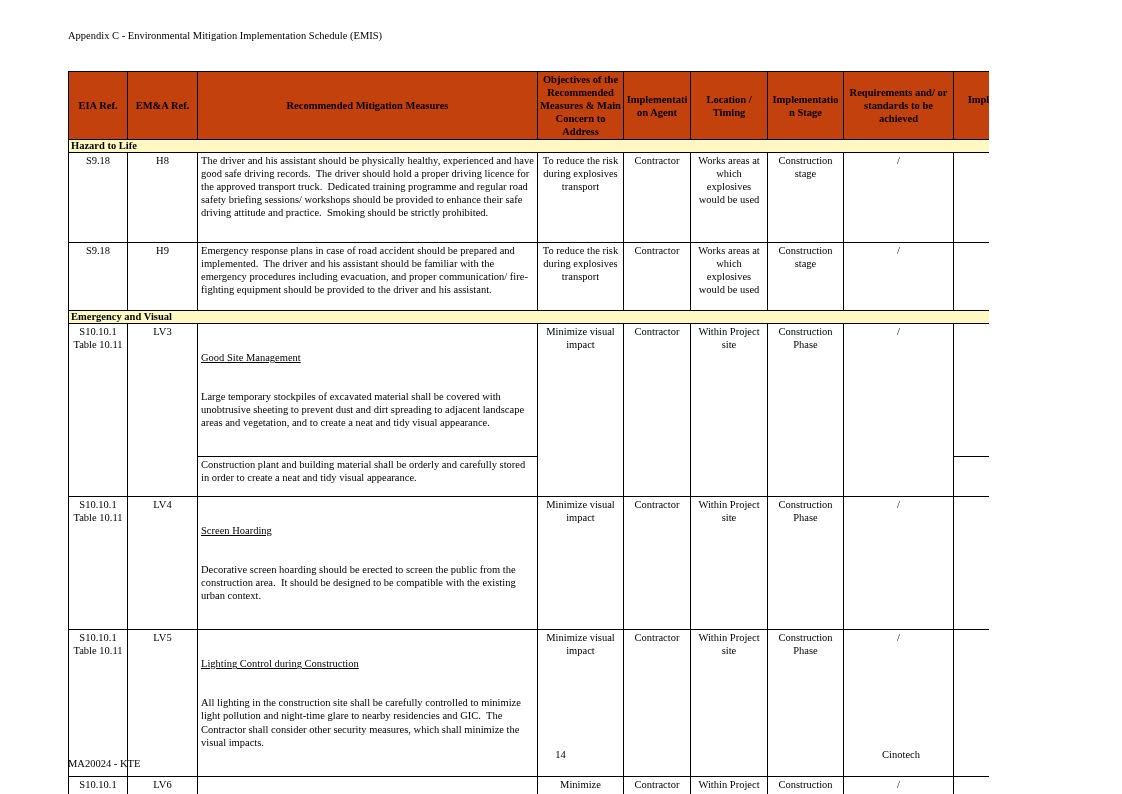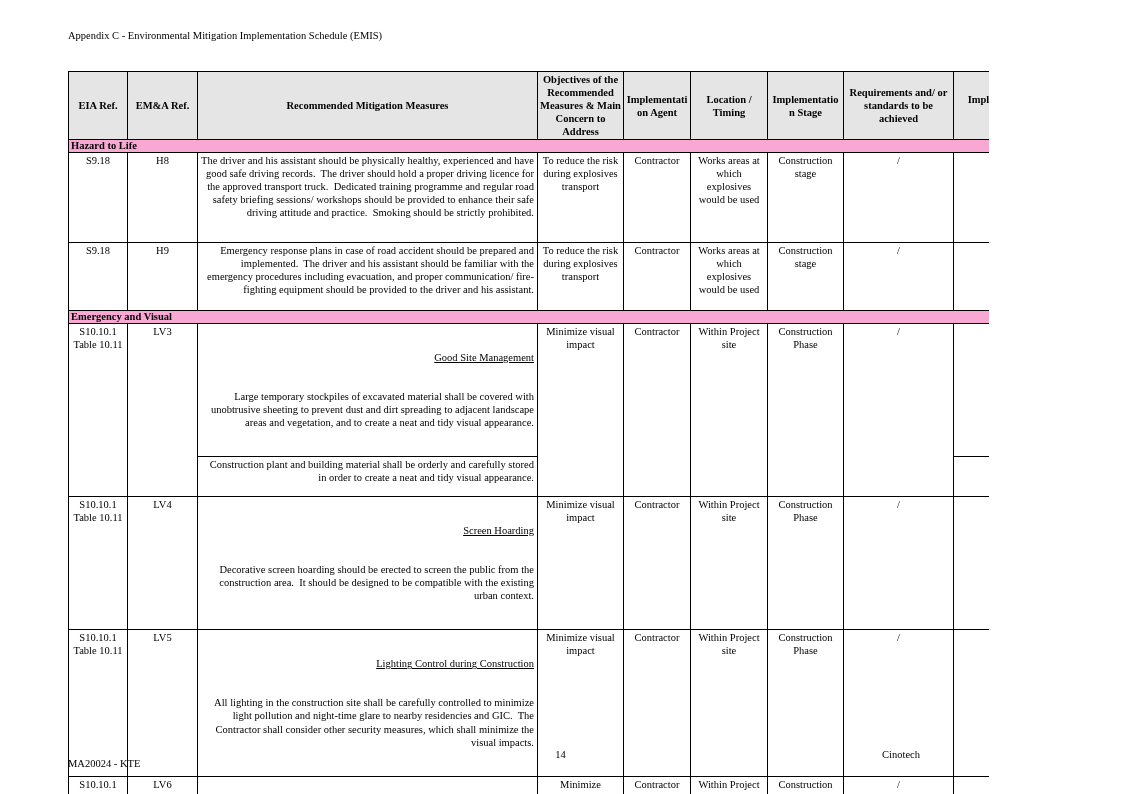--- a/index.html
+++ b/index.html
@@ -12,31 +12,31 @@
   table.emis {
     position:absolute; left:68px; top:71px; width:985px;
     border-collapse:collapse; table-layout:fixed;
     border:1.5px solid #000;
   }
   .emis th, .emis td {
     border:1px solid #000; padding:1px 3px; vertical-align:top;
     font-size:10.5px; line-height:1.24; word-wrap:break-word;
   }
   .emis th {
-    background:#e5e5e5; font-weight:bold; text-align:center;
+    background:#c2410c; font-weight:bold; text-align:center;
     vertical-align:middle; overflow-wrap:break-word; padding:1px 2px;
   }
   thead tr { height:65px; }
   tr.section-row td {
-    background:#f9a8d4; font-weight:bold; text-align:left;
+    background:#fef9c3; font-weight:bold; text-align:left;
     height:12px; line-height:12px; padding:0 2px;
   }
   td.c  { text-align:center; }
   td.left { text-align:center; }
-  td.measure { text-align:right; white-space:pre-wrap; }
+  td.measure { text-align:left; white-space:pre-wrap; }
   .m-head { text-decoration:underline; }
   tr.r-h8  { height:90px; }
   tr.r-h9  { height:68px; }
   tr.r-lv3a { height:63px; }
   tr.r-lv3b { height:40px; }
   tr.r-lv4 { height:62px; }
   tr.r-lv5 { height:72px; }
   tr.r-lv6 { height:63px; }
 
   .footer-left   { position:absolute; left:68px;  top:749px; font-size:10.5px;margin-top:9px; }

